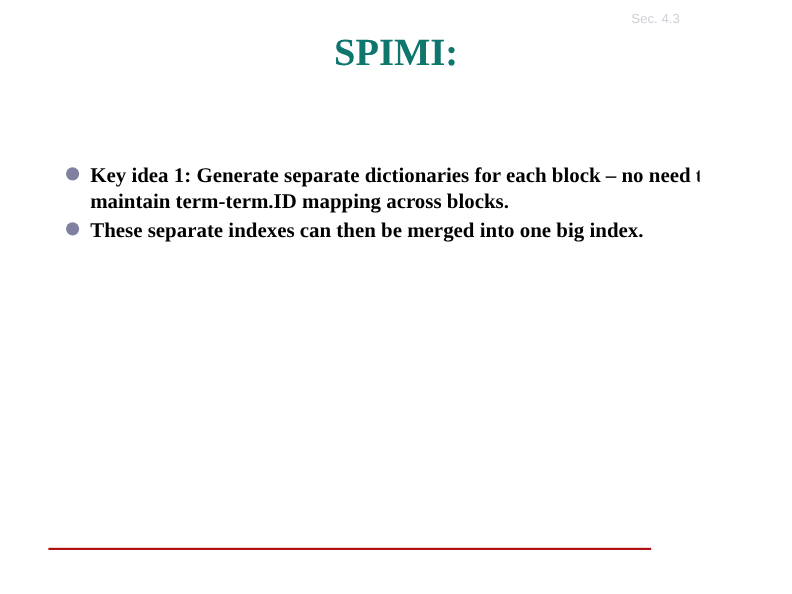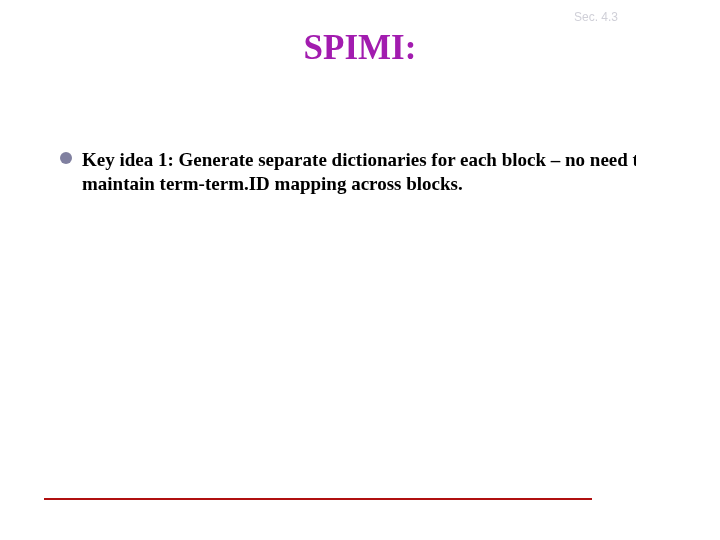--- a/index.html
+++ b/index.html
@@ -20,21 +20,21 @@
     font-size: 12px;
     color: #d0d0d8;
     font-weight: 400;
   }
   .title {
     position: absolute;
     top: 28px;
     left: 0;
     width: 720px;
     text-align: center;
-    color: #a21caf;
+    color: #0f766e;
     font-weight: bold;
     font-size: 35px;
     line-height: 1.15;
   }
   .body {
     position: absolute;
     top: 148px;
     left: 60px;
     width: 612px;
     color: #000;
@@ -82,18 +82,22 @@
 
   <div class="body">
 
     <div class="bullet-item">
       <span class="bullet-dot"></span>
       <span class="bullet-text">Key idea 1: Generate separate dictionaries for each block – no need to maintain term-term.ID mapping across blocks.</span>
     </div>
 
 
 
+    <div class="bullet-item">
+      <span class="bullet-dot"></span>
+      <span class="bullet-text">These separate indexes can then be merged into one big index.</span>
+    </div>
 
   </div>
 
   <div class="footer-line"></div>
 
 </div>
 
 </body></html>

